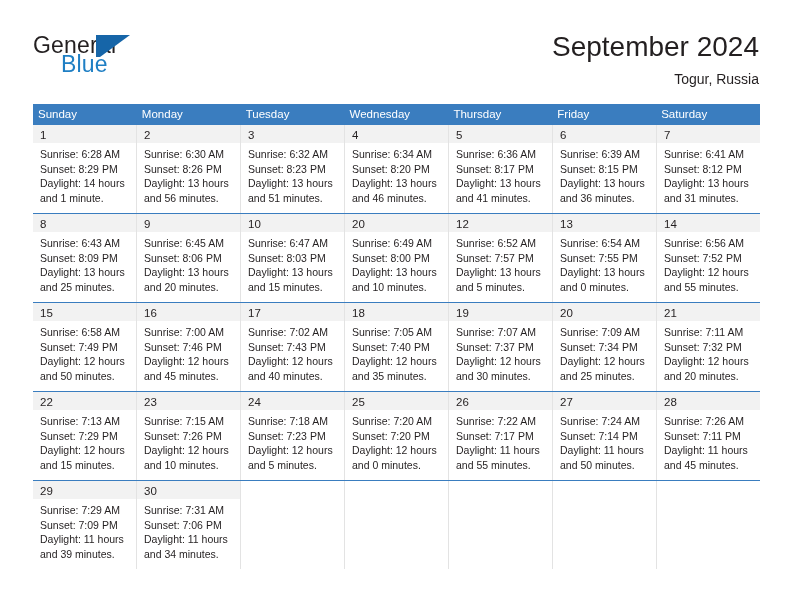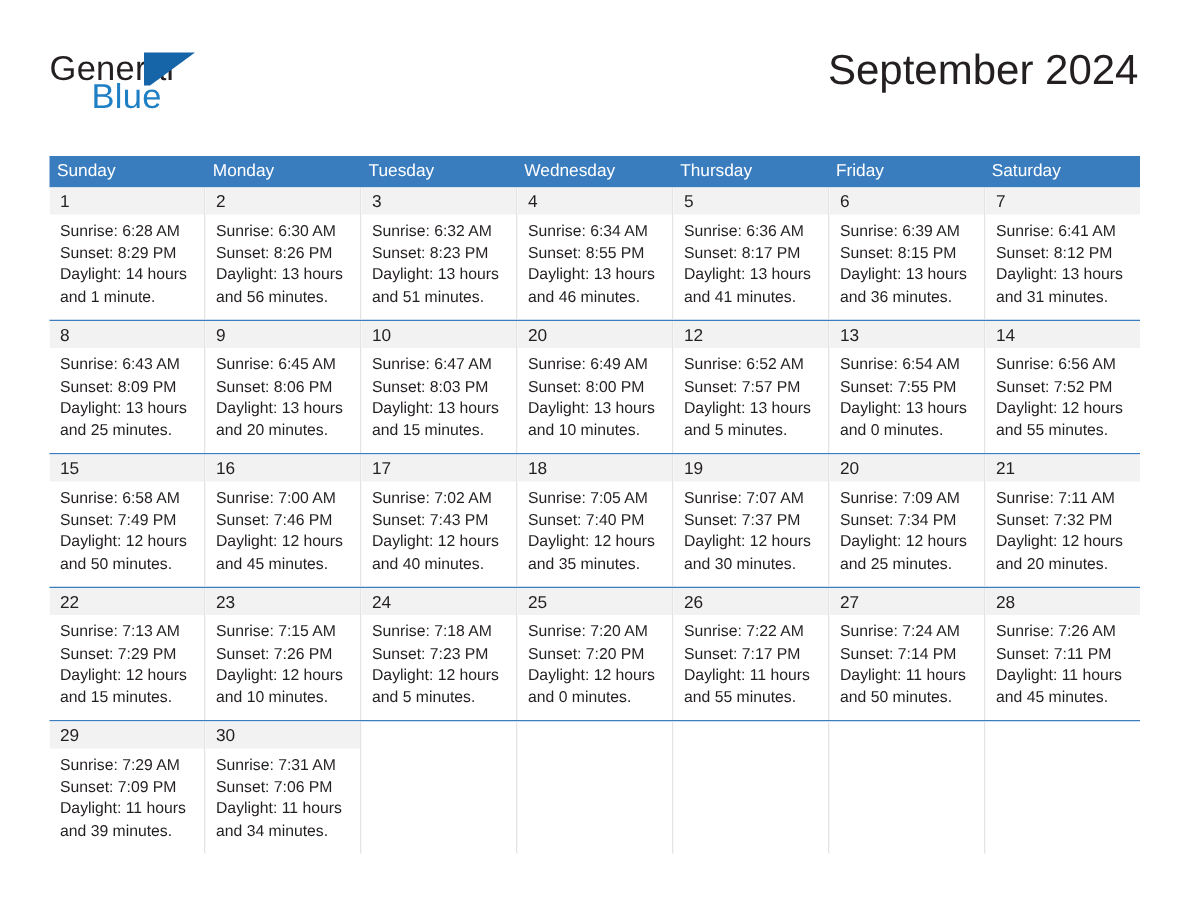--- a/index.html
+++ b/index.html
@@ -184,20 +184,21 @@
       <div class="logo-general">General</div>
       <div class="logo-flag">
         <div class="pole"></div>
         <div class="tri"></div>
       </div>
       <div class="logo-blue">Blue</div>
     </div>
 
     <div class="title-block">
       <div class="cal-title">September 2024</div>
+      <div class="cal-subtitle">Togur, Russia</div>
     </div>
 
   </div>
 
   <div class="calendar">
     <div class="weekday-row">
       <div class="weekday">Sunday</div>
       <div class="weekday">Monday</div>
       <div class="weekday">Tuesday</div>
       <div class="weekday">Wednesday</div>
@@ -231,21 +232,21 @@
               <div class="info-line">Sunrise: 6:32 AM</div>
               <div class="info-line">Sunset: 8:23 PM</div>
               <div class="info-line">Daylight: 13 hours</div>
               <div class="info-line">and 51 minutes.</div>
             </div>
           </div>
           <div class="day-cell">
             <div class="daynum-band"><span class="daynum">4</span></div>
             <div class="info">
               <div class="info-line">Sunrise: 6:34 AM</div>
-              <div class="info-line">Sunset: 8:55 PM</div>
+              <div class="info-line">Sunset: 8:20 PM</div>
               <div class="info-line">Daylight: 13 hours</div>
               <div class="info-line">and 46 minutes.</div>
             </div>
           </div>
           <div class="day-cell">
             <div class="daynum-band"><span class="daynum">5</span></div>
             <div class="info">
               <div class="info-line">Sunrise: 6:36 AM</div>
               <div class="info-line">Sunset: 8:17 PM</div>
               <div class="info-line">Daylight: 13 hours</div>

